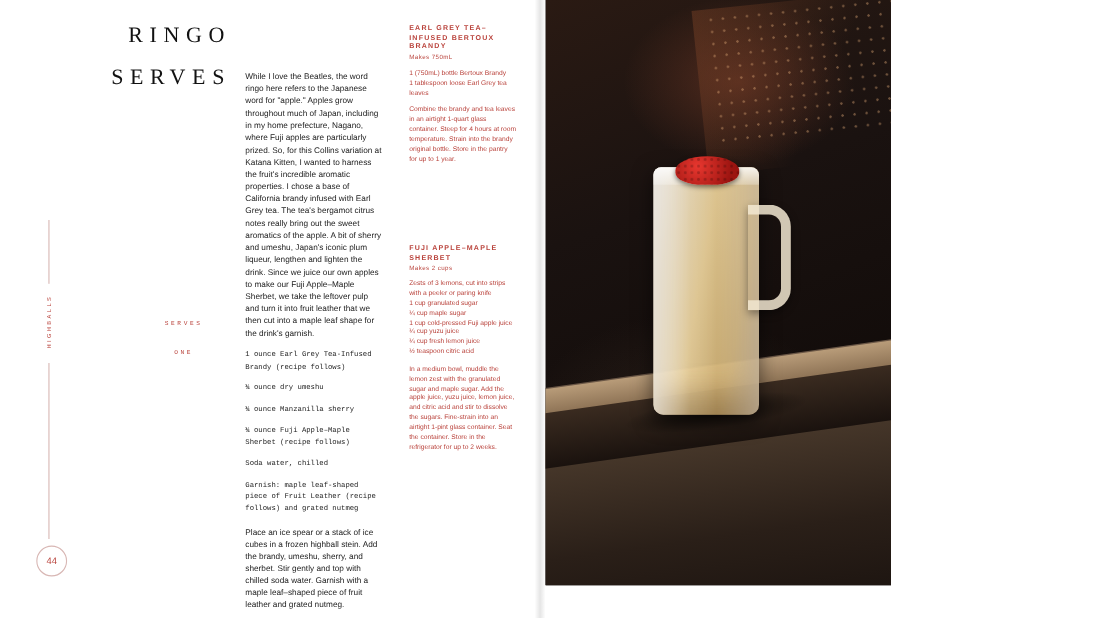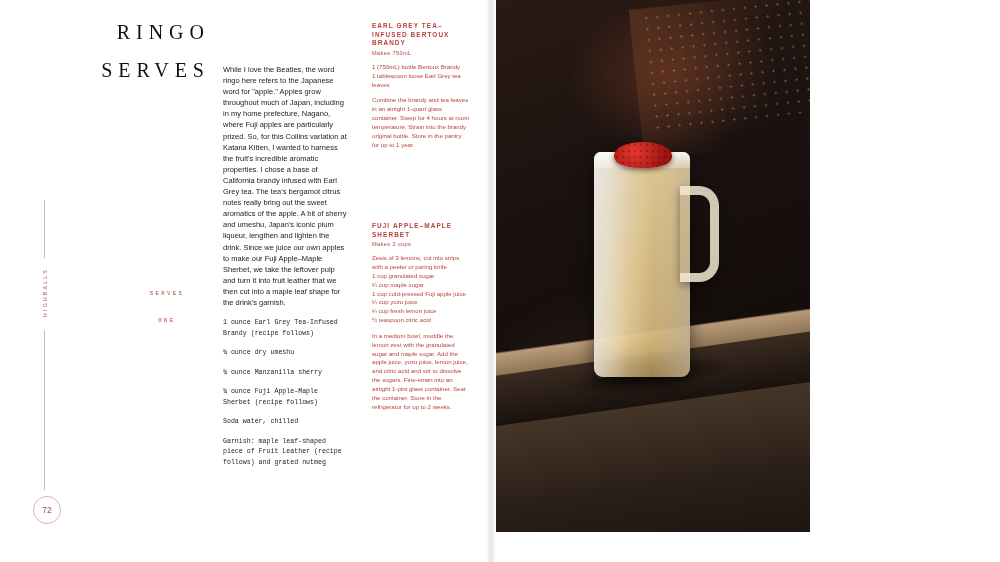--- a/index.html
+++ b/index.html
@@ -320,34 +320,35 @@
 
     <div class="title-block">
       <div class="title-line">RINGO</div>
       <div class="title-line second">SERVES</div>
     </div>
 
     <div class="rule-v rule-left-top"></div>
     <div class="running-head rh-left">HIGHBALLS</div>
     <div class="rule-v rule-left-bot"></div>
 
-    <div class="page-num pn-left">72</div>
+    <div class="page-num pn-left">44</div>
 
     <div class="col col-intro">
       <p>While I love the Beatles, the word ringo here refers to the Japanese word for "apple." Apples grow throughout much of Japan, including in my home prefecture, Nagano, where Fuji apples are particularly prized. So, for this Collins variation at Katana Kitten, I wanted to harness the fruit's incredible aromatic properties. I chose a base of California brandy infused with Earl Grey tea. The tea's bergamot citrus notes really bring out the sweet aromatics of the apple. A bit of sherry and umeshu, Japan's iconic plum liqueur, lengthen and lighten the drink. Since we juice our own apples to make our Fuji Apple–Maple Sherbet, we take the leftover pulp and turn it into fruit leather that we then cut into a maple leaf shape for the drink's garnish.</p>
 
       <div class="spec">
         <div class="blk">1 ounce Earl Grey Tea-Infused Brandy (recipe follows)</div>
         <div class="blk">¾ ounce dry umeshu</div>
         <div class="blk">¾ ounce Manzanilla sherry</div>
         <div class="blk">¾ ounce Fuji Apple–Maple Sherbet (recipe follows)</div>
         <div class="blk">Soda water, chilled</div>
         <div class="blk">Garnish: maple leaf-shaped piece of Fruit Leather (recipe follows) and grated nutmeg</div>
       </div>
 
+      <p class="closing">Place an ice spear or a stack of ice cubes in a frozen highball stein. Add the brandy, umeshu, sherry, and sherbet. Stir gently and top with chilled soda water. Garnish with a maple leaf–shaped piece of fruit leather and grated nutmeg.</p>
     </div>
 
     <div class="serves-block">
       <div>SERVES</div>
       <div class="one">ONE</div>
     </div>
 
     <div class="recipe rec-earlgrey">
       <h3>EARL GREY TEA–INFUSED BERTOUX BRANDY</h3>
       <div class="makes">Makes 750mL</div>

